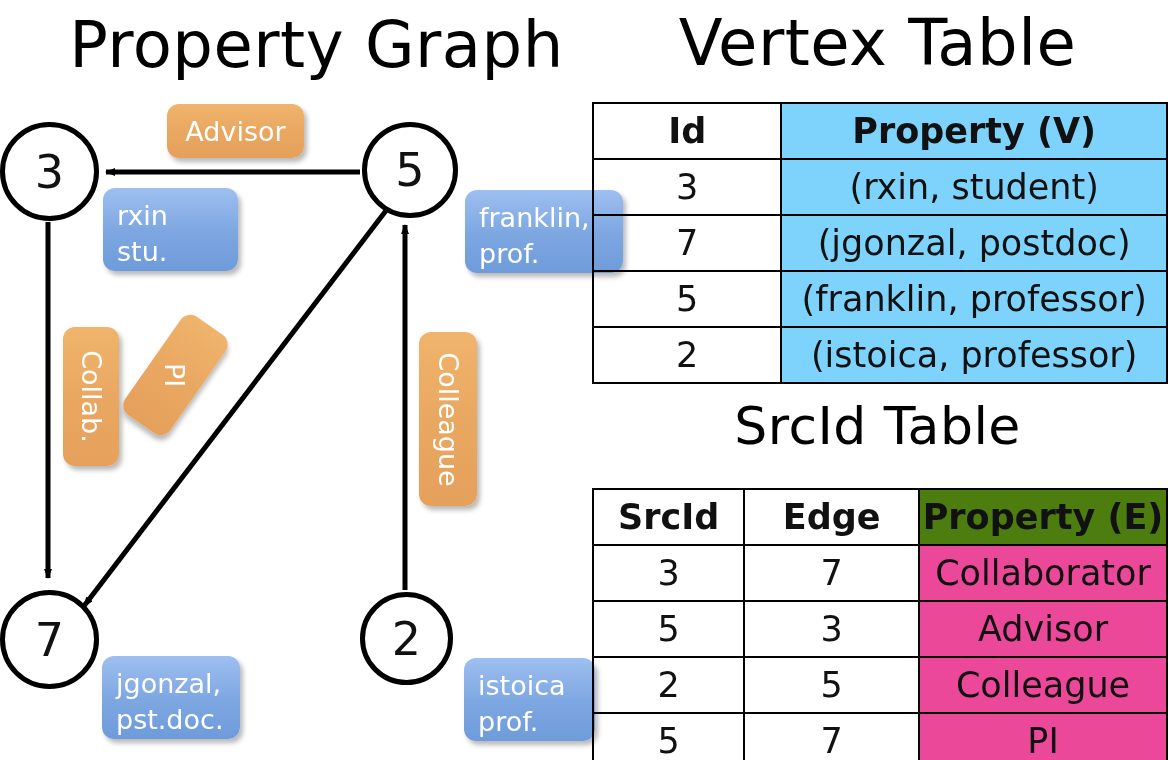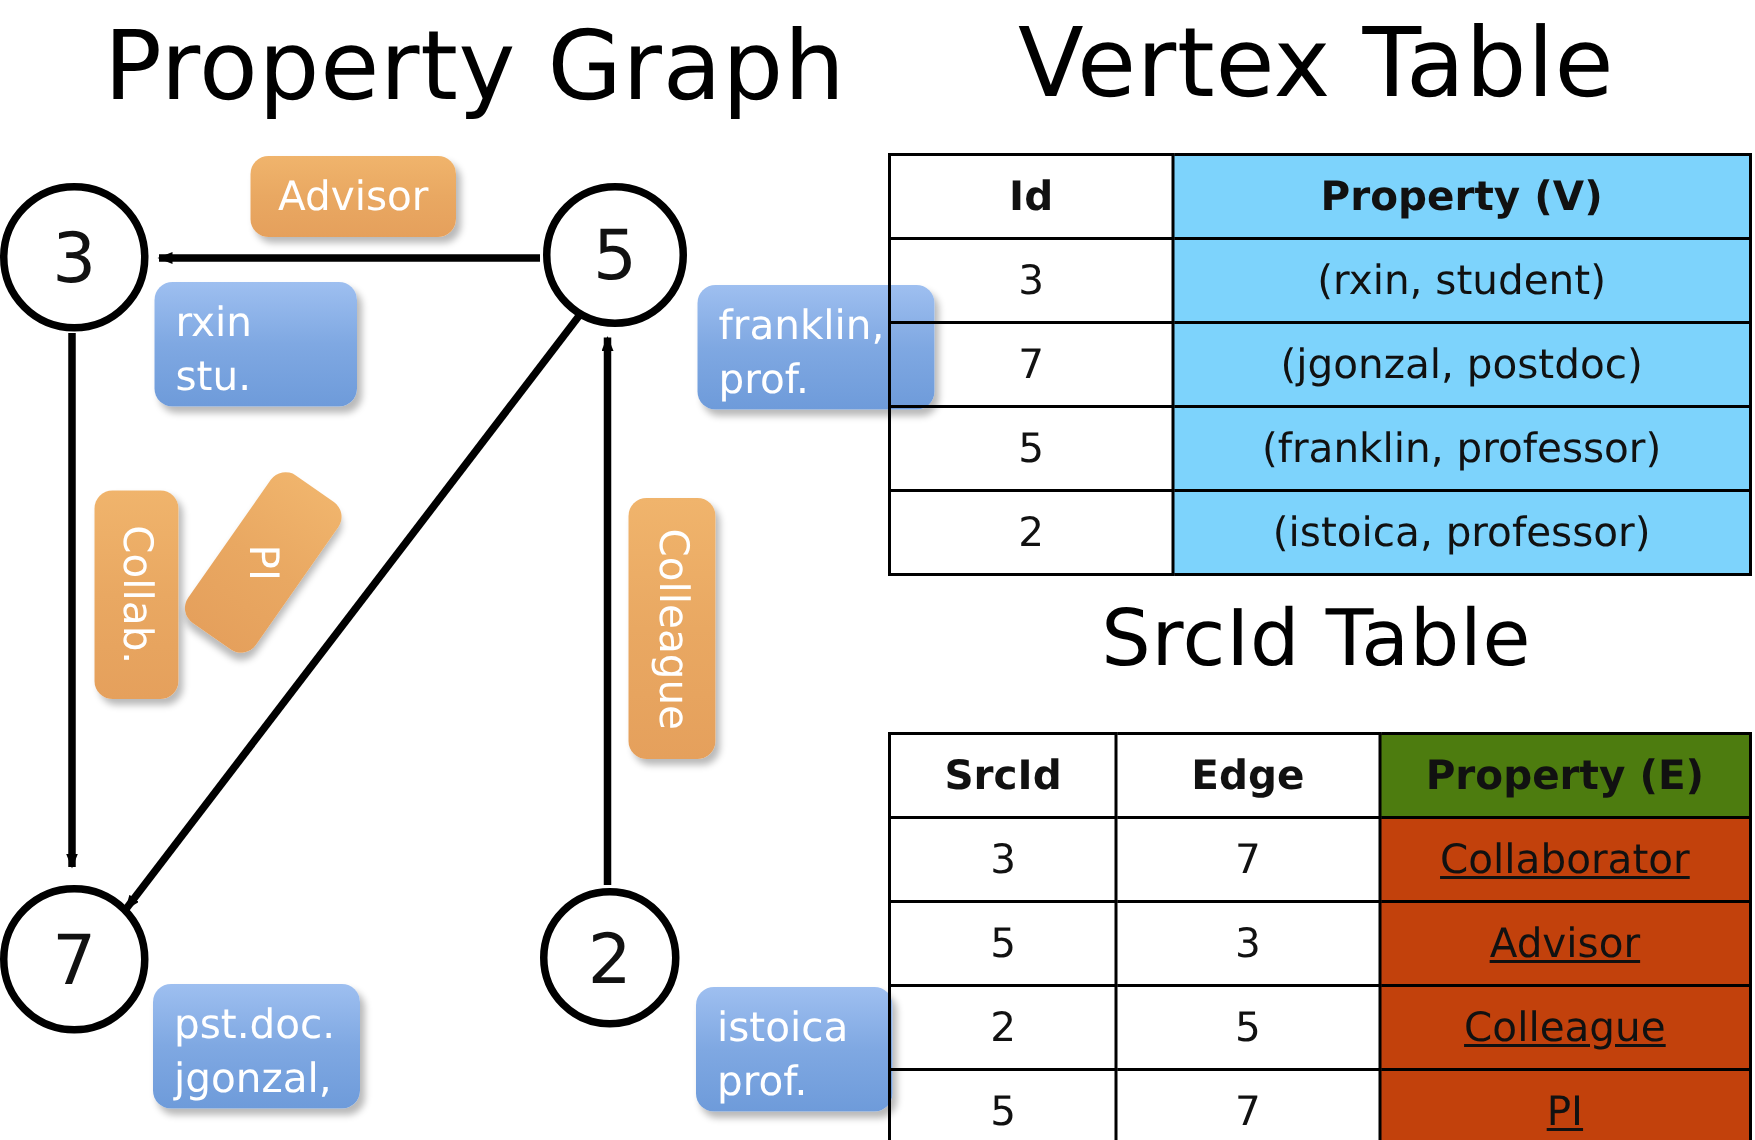--- a/index.html
+++ b/index.html
@@ -112,38 +112,38 @@
   
   .tbl {
     position: absolute;
     border-collapse: collapse;
     font-family: "DejaVu Sans", sans-serif;
   }
   .tbl td, .tbl th {
     border: 2px solid #000000;
     text-align: center;
     font-weight: 400;
-    font-size: 27px;
+    font-size: 35px;
     color: #111111;
     padding: 0;
     height: 54px;
     white-space: nowrap;
   }
   .tbl th { font-weight: 700; }
 
   #vertex-table { left: 592px; top: 102px; width: 576px; }
   #vertex-table col.c-id   { width: 190px; }
   #vertex-table col.c-prop { width: 386px; }
   #vertex-table .cell-prop { background: #7dd3fc; }
 
   #edge-table { left: 592px; top: 488px; width: 576px; }
   #edge-table col.c-src  { width: 152px; }
   #edge-table col.c-dst  { width: 176px; }
   #edge-table col.c-prop { width: 248px; }
-  #edge-table .cell-prop { background: #c2410c; text-decoration: underline; }
+  #edge-table .cell-prop { background: #ec4899; }
   #edge-table .cell-prop-head { background: #4d7c0f; }
 </style>
 </head>
 <body>
 
 <div class="title" id="title-property-graph">Property Graph</div>
 
 <div class="title" id="title-vertex-table">Vertex Table</div>
 
 <div class="title" id="title-edge-table">SrcId Table</div>
@@ -178,22 +178,22 @@
     <div>rxin</div>
     <div>stu.</div>
   </div>
 
   <div class="prop-box" style="left:425px; top:190px; width:158px; height:83px;">
     <div>franklin,</div>
     <div>prof.</div>
   </div>
 
   <div class="prop-box" style="left:62px; top:656px; width:138px; height:83px;">
+    <div>jgonzal,</div>
     <div>pst.doc.</div>
-    <div>jgonzal,</div>
   </div>
 
   <div class="prop-box" style="left:424px; top:658px; width:131px; height:83px;">
     <div>istoica</div>
     <div>prof.</div>
   </div>
 
   <div class="edge-label" id="label-advisor">
     <span>Advisor</span>
   </div>

